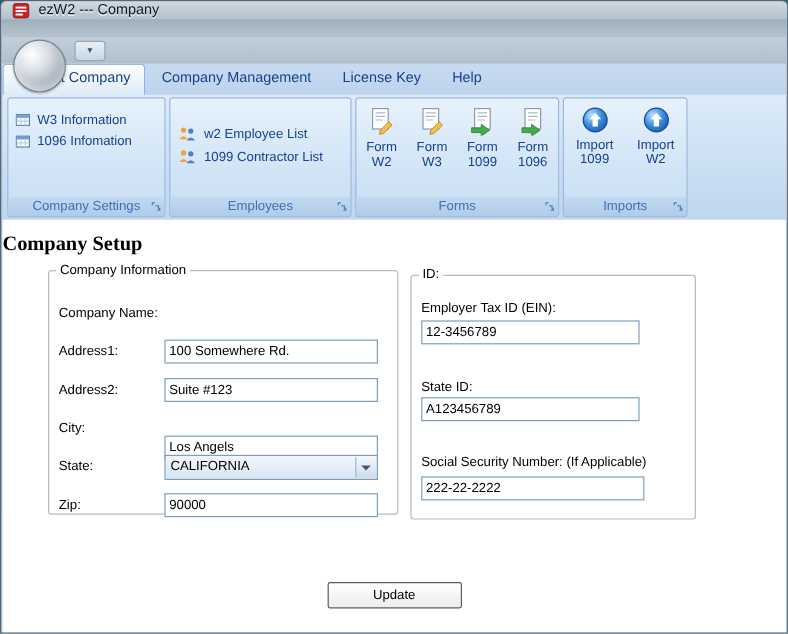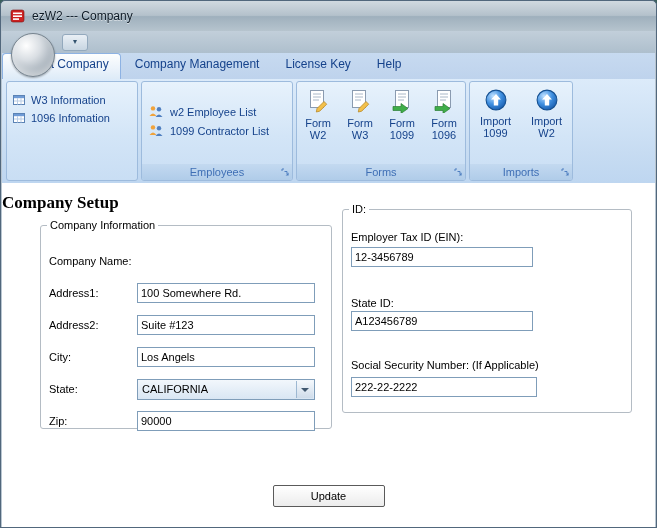--- a/index.html
+++ b/index.html
@@ -1,20 +1,20 @@
 <!DOCTYPE html>
 <html><head>
 <meta charset="utf-8">
 <style>
   html,body{margin:0;padding:0;}
   body{width:657px;height:528px;overflow:hidden;background:#3a5f5c;font-family:"Liberation Sans",sans-serif;}
   .window{position:relative;width:655px;height:526px;border:1px solid #51677c;border-radius:5px 5px 0 0;background:#b9c6d1;overflow:hidden;}
 
   
-  .titlebar{position:absolute;top:0;left:0;right:0;height:30px;display:flex;align-items:center;
+  .titlebar{position:absolute;top:0;left:0;right:0;height:30px;display:flex;align-items:flex-start;
     background:linear-gradient(#d0d9e0,#b4c1cb 48%,#9fb0bd 52%,#b6c4ce);border-radius:5px 5px 0 0;}
   .app-ico{margin:0 6px 0 9px;width:16px;height:16px;flex:0 0 16px;}
   .title{font-size:12px;color:#0d1a26;text-shadow:0 1px 0 rgba(255,255,255,.55);}
 
   
   .qat-row{position:absolute;top:30px;left:1px;right:1px;height:22px;background:linear-gradient(#c2cfda,#aebfcd);}
   .qat-chip{position:absolute;left:60px;top:3px;width:24px;height:15px;border:1px solid #93a9bd;border-radius:3px;
     background:linear-gradient(#e9eff5,#c8d6e2);color:#33536f;font-size:8px;line-height:14px;text-align:center;cursor:default;}
 
   
@@ -45,21 +45,21 @@
   .big-btn{flex:1;display:flex;flex-direction:column;align-items:center;padding-top:7px;font-size:11px;color:#15428b;cursor:default;box-sizing:border-box;}
   .big-btn .l1{margin-top:4px;line-height:12px;}
   .big-btn .l2{line-height:12px;}
 
   
   .main{position:absolute;top:182px;left:1px;right:1px;bottom:0;background:#fff;}
   .heading{position:absolute;top:10px;left:0;right:0;text-align:left;font-family:"Liberation Serif",serif;font-size:17px;font-weight:bold;color:#000;}
   fieldset{position:absolute;border:1px solid #b4bcc4;border-radius:3px;margin:0;padding:0;box-sizing:border-box;background:#fff;}
   legend{font-size:11px;color:#000;margin-left:6px;padding:0 3px;}
   .fs-company{left:38px;top:36px;width:292px;height:210px;}
-  .fs-id{left:340px;top:20px;width:290px;height:210px;}
+  .fs-id{left:340px;top:40px;width:238px;height:210px;}
   .f-label{position:absolute;left:8px;font-size:11px;color:#000;line-height:20px;white-space:nowrap;}
   .txt{position:absolute;height:20px;border:1px solid #7f9db9;font-size:11px;font-family:"Liberation Sans",sans-serif;
     padding:0 3px;box-sizing:border-box;background:#fff;color:#000;}
   .c-input{left:96px;width:178px;}
   .combo{position:absolute;left:96px;width:178px;height:21px;border:1px solid #7f9db9;box-sizing:border-box;
     background:linear-gradient(#f2f7fc,#d9e6f3);cursor:default;padding-left:44px;}
   .combo-text{position:absolute;left:4px;top:0;line-height:19px;font-size:11px;color:#000;}
   .combo-btn{position:absolute;right:1px;top:1px;bottom:1px;width:16px;border-left:1px solid #9db8d2;
     background:linear-gradient(#f4f8fc,#cfdcea);display:flex;align-items:center;justify-content:center;}
   .arr{width:0;height:0;border-left:4px solid transparent;border-right:4px solid transparent;border-top:4px solid #415870;}
@@ -118,20 +118,30 @@
               <rect x="0.5" y="1.5" width="11" height="9" fill="#fff" stroke="#5b83b5"></rect>
               <rect x="1" y="2" width="10" height="2.2" fill="#6f9bd6"></rect>
               <line x1="1" y1="7" x2="11" y2="7" stroke="#b9cde6"></line>
               <line x1="4.5" y1="4.2" x2="4.5" y2="10.5" stroke="#b9cde6"></line>
               <line x1="8" y1="4.2" x2="8" y2="10.5" stroke="#b9cde6"></line>
             </svg>
           </span>
           <span>1096 Infomation</span>
         </div>
       </div>
+      <div class="group-label">
+        <span>Company Settings</span>
+        <span class="launcher ico">
+          <svg width="10" height="10" viewBox="0 0 10 10">
+            <path d="M2 4 V2 H4" fill="none" stroke="#4f7fc0"></path>
+            <path d="M4.5 4.5 H7 V7" fill="none" stroke="#4f7fc0"></path>
+            <path d="M8.6 8.6 L5.6 8.6 L8.6 5.6 Z" fill="#4f7fc0"></path>
+          </svg>
+        </span>
+      </div>
     </div>
 
     <div class="group g-employees">
       <div class="group-content emp-list">
         <div class="cs-item">
           <span class="ico">
             <svg width="16" height="13" viewBox="0 0 16 13">
               <circle cx="5" cy="3.4" r="2.2" fill="#f0a33c"></circle>
               <path d="M1.5 11 q3.5 -5 7 0 z" fill="#f0a33c"></path>
               <circle cx="11" cy="4.2" r="2.2" fill="#4f7fc0"></circle>
@@ -294,21 +304,21 @@
 
       <span class="f-label" style="top:20px">Company Name:</span>
 
       <span class="f-label" style="top:52px">Address1:</span>
       <input class="txt c-input" style="top: 52px;" value="100 Somewhere Rd.">
 
       <span class="f-label" style="top:84px">Address2:</span>
       <input class="txt c-input" style="top: 84px;" value="Suite #123">
 
       <span class="f-label" style="top:116px">City:</span>
-      <input class="txt c-input" style="top: 116px;" value="Los Angels">
+      <input class="txt c-input" style="top: 132px;" value="Los Angels">
 
       <span class="f-label" style="top:148px">State:</span>
       <div class="combo" style="top:148px">
         <span class="combo-text">CALIFORNIA</span>
         <span class="combo-btn">
             <i class="arr"></i>
           </span>
       </div>
 
       <span class="f-label" style="top:180px">Zip:</span>

